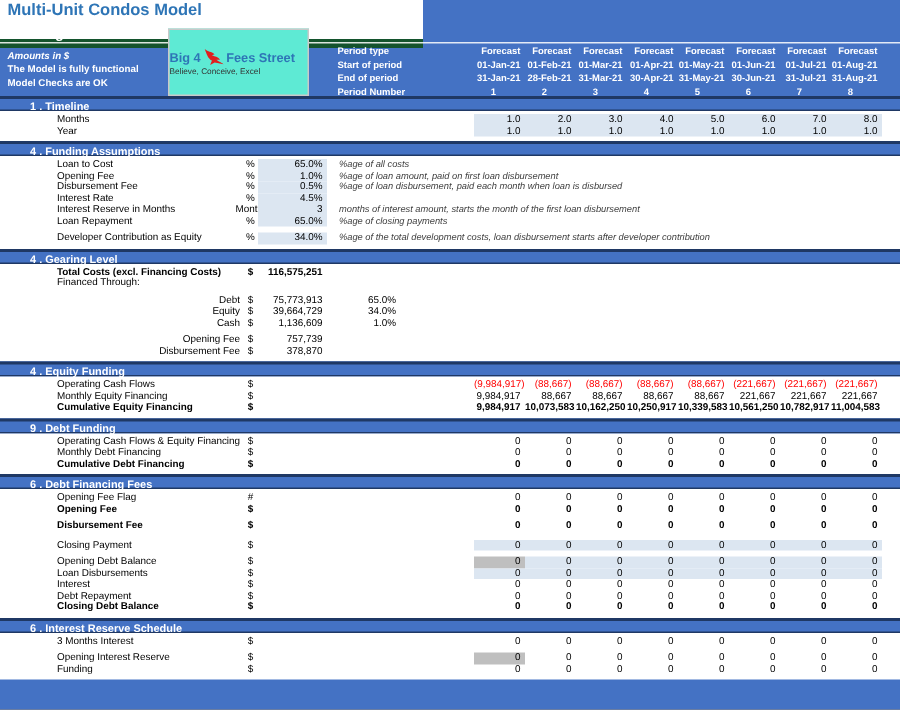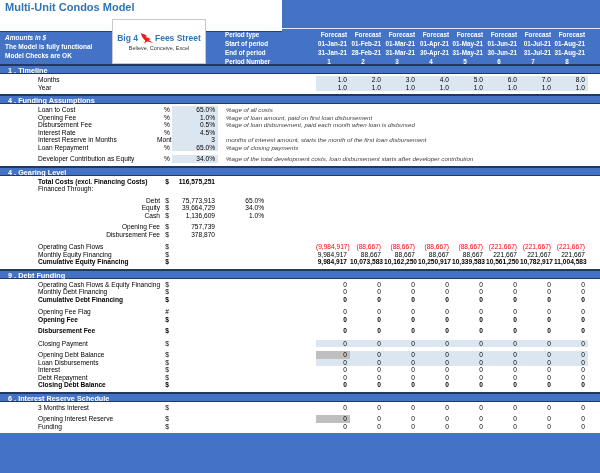--- a/index.html
+++ b/index.html
@@ -1,41 +1,41 @@
 <!DOCTYPE html>
 <html><head>
 <meta charset="utf-8">
 <style>
   html,body{margin:0;padding:0;background:#888;}
   .page{position:relative;width:600px;height:473px;background:#4472C4;overflow:hidden;
         font-family:"Liberation Sans",sans-serif;color:#000;}
   .titlebox{position:absolute;left:0;top:0;width:282px;height:32px;background:#fff;
-            border-bottom:1px solid #14532d;color:#2E75B6;font-weight:bold;font-size:11px;
+            border-bottom:6px solid #14532d;color:#2E75B6;font-weight:bold;font-size:11px;
             line-height:15px;padding-left:5px;box-sizing:border-box;white-space:nowrap;}
   .funding{position:absolute;left:0;top:17px;width:600px;height:12px;color:#fff;font-weight:bold;
            font-size:9.5px;line-height:12px;padding-left:5px;box-sizing:border-box;
            border-bottom:1px solid rgba(255,255,255,.85);}
   .status{position:absolute;left:5px;top:33px;color:#fff;font-size:6.5px;line-height:9px;font-weight:bold;}
   .status .it{font-style:italic;}
-  .logo{position:absolute;left:112px;top:19px;width:92px;height:43px;background:#ffffff;
-        border:1px solid #c9c9c9;display:flex;flex-direction:column;align-items:center;justify-content:center;}
+  .logo{position:absolute;left:112px;top:19px;width:92px;height:43px;background:#5eead4;
+        border:1px solid #c9c9c9;display:flex;flex-direction:column;align-items:flex-start;justify-content:center;}
   .logo-row{display:flex;align-items:center;gap:1px;color:#2E75B6;font-weight:bold;font-size:8.5px;white-space:nowrap;}
   .eagle{display:inline-flex;width:15px;height:12px;}
   .tagline{font-size:5.5px;color:#333;margin-top:1px;white-space:nowrap;}
   .phead{position:absolute;left:0;top:30px;width:600px;}
   .prow{height:9px;line-height:9px;position:relative;}
   .plabel{position:absolute;left:225px;color:#fff;font-weight:bold;font-size:6.3px;white-space:nowrap;}
   .pcells{position:absolute;left:316px;top:0;display:flex;}
   .pcell{width:34px;text-align:right;padding-right:3px;box-sizing:border-box;color:#fff;
          font-weight:bold;font-size:6.3px;white-space:nowrap;}
   .pcell.center{text-align:center;padding-right:8px;}
   .sections{position:absolute;left:0;top:64px;width:600px;}
   .sec-header{height:10px;line-height:10px;background:#4472C4;border-top:2px solid #1F3864;
               border-bottom:1px solid #1F3864;color:#fff;font-weight:bold;font-size:7.3px;
-              padding-left:8px;box-sizing:border-box;white-space:nowrap;}
+              padding-left:20px;box-sizing:border-box;white-space:nowrap;}
   .sec-body{background:#fff;padding:2px 0 3px 0;}
   .row{height:7.5px;line-height:7.5px;position:relative;font-size:6.6px;}
   .row.gap{margin-top:4px;}
   .row.bold{font-weight:bold;}
   .row.red .cell{color:#FF0000;}
   .lbl{position:absolute;left:38px;white-space:nowrap;}
   .lbl.lr{left:0;width:160px;text-align:right;}
   .unit{position:absolute;left:157px;width:20px;text-align:center;}
   .val{position:absolute;left:172px;width:46px;text-align:right;padding-right:3px;box-sizing:border-box;}
   .val.fill{background:#DCE6F1;}
@@ -233,20 +233,21 @@
           <div class="lbl lr">Opening Fee</div>
           <div class="unit">$</div>
           <div class="val">757,739</div>
         </div>
         <div class="row">
           <div class="lbl lr">Disbursement Fee</div>
           <div class="unit">$</div>
           <div class="val">378,870</div>
         </div>
       </div>
+      <div class="sec-header">4 . Equity Funding</div>
       <div class="sec-body">
         <div class="row red">
           <div class="lbl">Operating Cash Flows</div>
           <div class="unit">$</div>
           <div class="cells">
             <div class="cell">(9,984,917)</div>
             <div class="cell">(88,667)</div>
             <div class="cell">(88,667)</div>
             <div class="cell">(88,667)</div>
             <div class="cell">(88,667)</div>
@@ -322,20 +323,21 @@
             <div class="cell">0</div>
             <div class="cell">0</div>
             <div class="cell">0</div>
             <div class="cell">0</div>
             <div class="cell">0</div>
             <div class="cell">0</div>
             <div class="cell">0</div>
           </div>
         </div>
       </div>
+      <div class="sec-header">6 . Debt Financing Fees</div>
       <div class="sec-body">
         <div class="row">
           <div class="lbl">Opening Fee Flag</div>
           <div class="unit">#</div>
           <div class="cells">
             <div class="cell">0</div>
             <div class="cell">0</div>
             <div class="cell">0</div>
             <div class="cell">0</div>
             <div class="cell">0</div>

